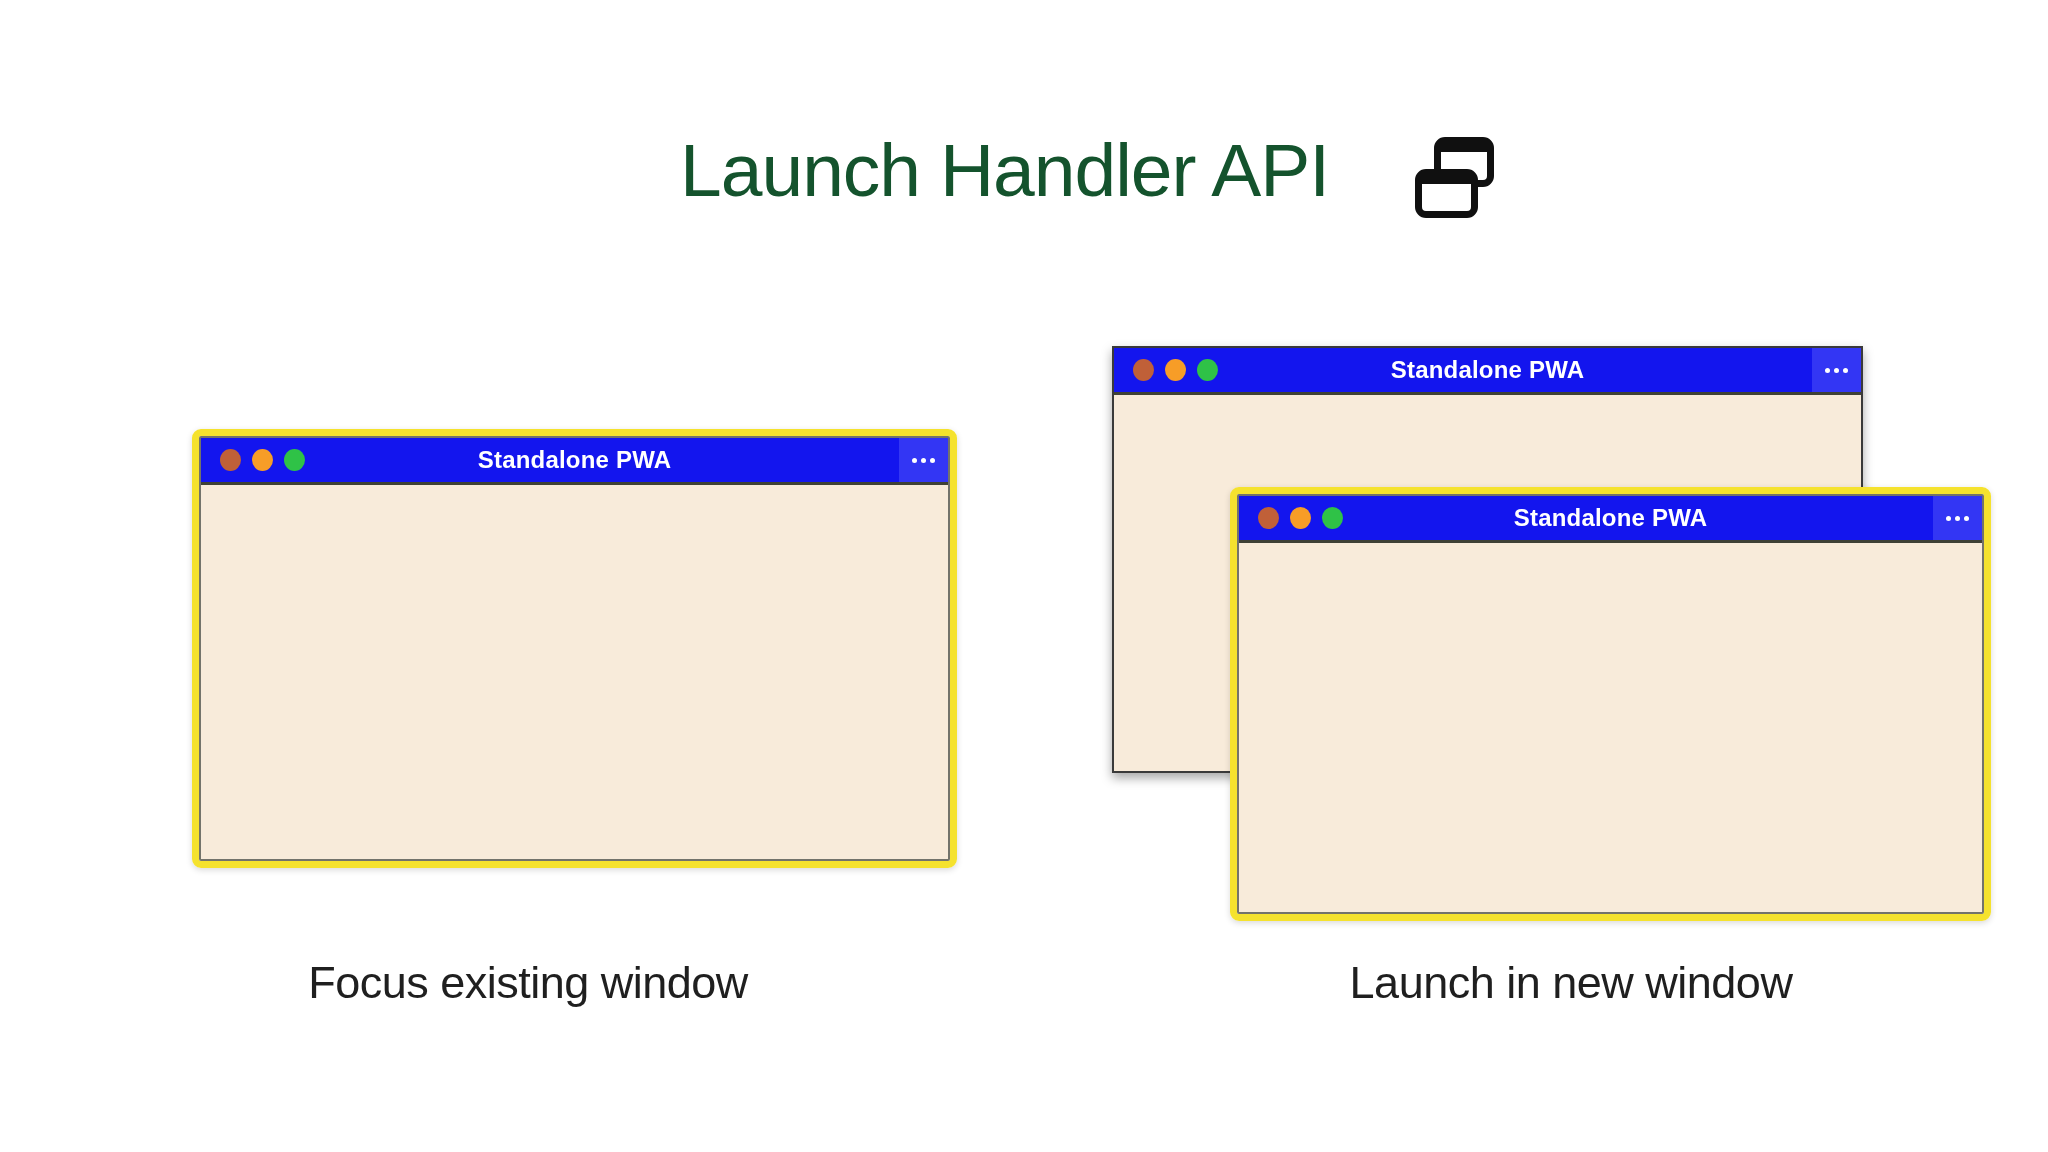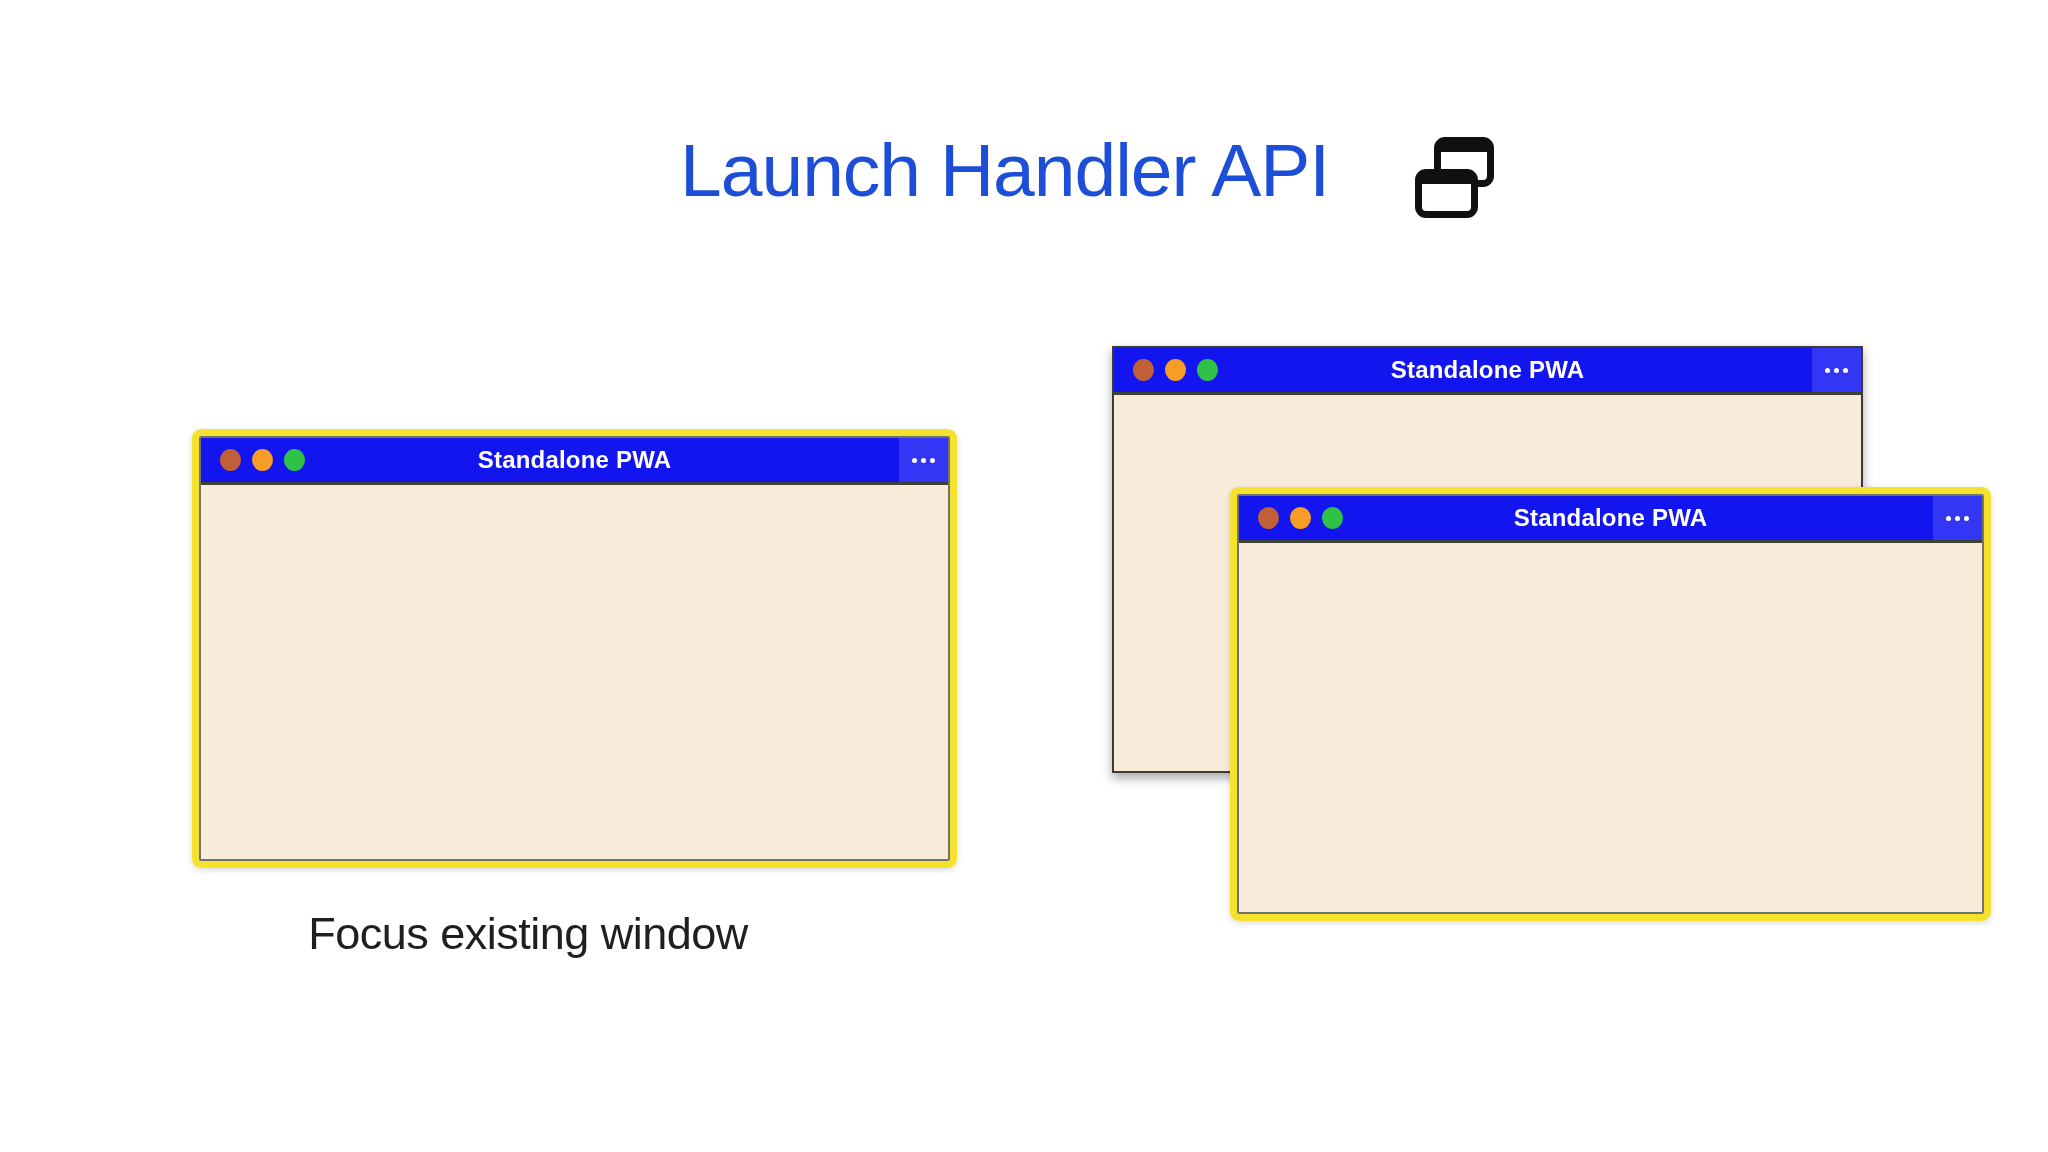--- a/index.html
+++ b/index.html
@@ -11,21 +11,21 @@
     overflow:hidden;
   }
   .canvas { position:absolute; inset:0; }
 
   
   .header-row {
     position:absolute; left:680px; top:126px;
     display:flex; align-items:flex-start;
   }
   .header-title {
-    font-size:75px; line-height:1.18; color:#1d4ed8;
+    font-size:75px; line-height:1.18; color:#14532d;
     letter-spacing:-1px; white-space:nowrap;
   }
   .mw-icon { position:relative; width:80px; height:81px; margin-left:86px; margin-top:11px; }
   .mw-icon .mini {
     position:absolute;
     border:7px solid #101010;
     border-top-width:15px;
     border-radius:11px;
   }
   .mw-icon .mini.back  { left:19px; top:0;    width:60px; height:50px; }
@@ -72,21 +72,21 @@
   .menu-box .mdot { width:5px; height:5px; border-radius:50%; background:#ffffff; }
   .win-body { flex:1; }
 
   
   #win-left  { left:192px;  top:429px; width:765px; height:439px; z-index:2; }
   #win-back  { left:1112px; top:346px; width:751px; height:427px; z-index:1; }
   #win-front { left:1230px; top:487px; width:761px; height:434px; z-index:3; }
 
   
   .caption {
-    position:absolute; top:908px; width:520px;
+    position:absolute; top:957px; width:520px;
     text-align:center; font-size:45px; color:#1f1f1f;
     letter-spacing:-0.5px; white-space:nowrap;
   }
   #caption-left  { left:268px;  }
   #caption-right { left:1311px; }
 </style>
 </head>
 <body>
 
 <div class="canvas">
@@ -150,14 +150,15 @@
           <span class="mdot"></span>
           <span class="mdot"></span>
           <span class="mdot"></span>
         </div>
       </div>
       <div class="win-body"></div>
     </div>
   </div>
 
   <div id="caption-left" class="caption">Focus existing window</div>
+  <div id="caption-right" class="caption">Launch in new window</div>
 
 </div>
 
 </body></html>

